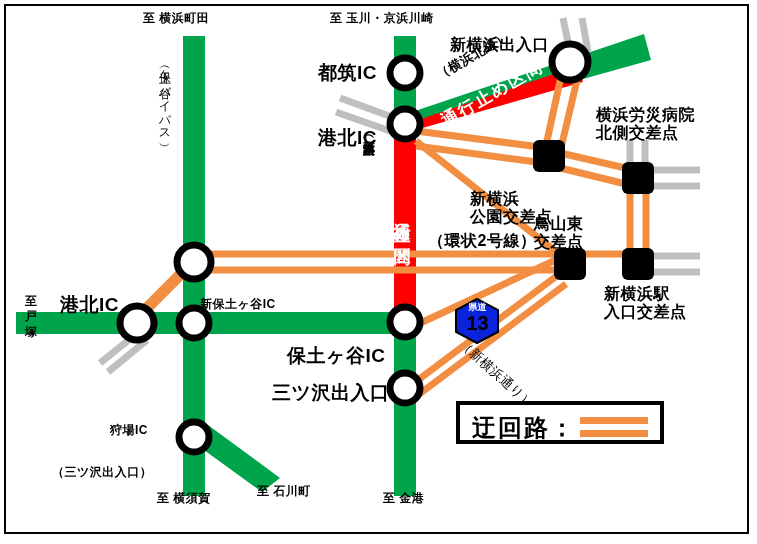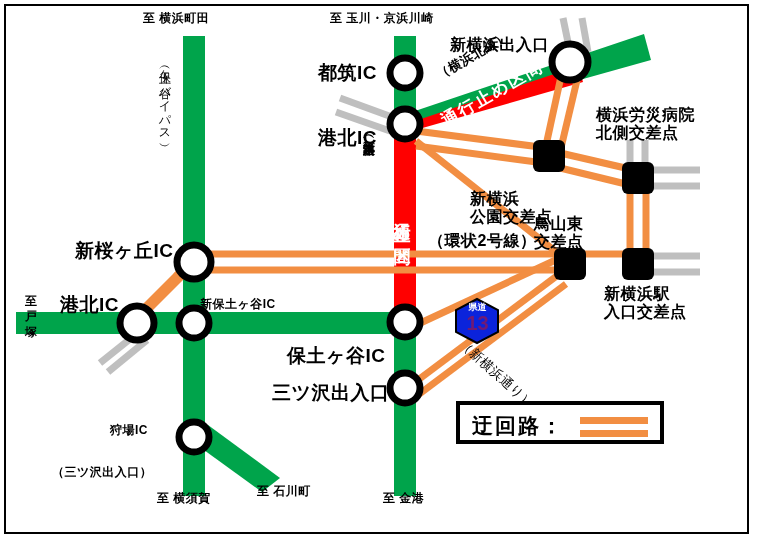--- a/index.html
+++ b/index.html
@@ -91,21 +91,21 @@
     left: 455px;
     top: 299px;
     width: 45px;
     height: 44px;
   }
   #route-shield .sh-num {
     position: absolute;
     left: 0; top: 14px;
     width: 45px;
     text-align: center;
-    color: #701a75;
+    color: #000000;
     font-size: 20px;
     font-weight: 700;
     line-height: 1;
   }
   #route-shield .sh-kind {
     position: absolute;
     left: 0; top: 4px;
     width: 45px;
     text-align: center;
     color: #ffffff;
@@ -120,21 +120,21 @@
     width: 208px;
     height: 43px;
     border: 4px solid #000000;
     background: #ffffff;
     box-sizing: border-box;
   }
   #legend-box .lg-text {
     position: absolute;
     left: 12px;
     top: 7px;
-    font-size: 21px;
+    font-size: 24px;
     font-weight: 700;
     letter-spacing: 2px;
     color: #000;
   }
   #legend-box .lg-bar {
     position: absolute;
     left: 120px;
     width: 68px;
     height: 7px;
     background: #F28E42;
@@ -257,21 +257,20 @@
   <div class="lbl lbl-sm vert" style="left:25px; top:286px; height:78px;">至
 戸
 塚</div>
   <div class="lbl lbl-sm" style="left:157px; top:492px;">至 横須賀</div>
   <div class="lbl lbl-sm" style="left:257px; top:485px;">至 石川町</div>
   <div class="lbl lbl-sm" style="left:383px; top:492px;">至 金港</div>
 
   <div class="lbl lbl-big" style="left:318px; top:62px;">都筑IC</div>
   <div class="lbl lbl-big" style="left:318px; top:127px;">港北IC</div>
   <div class="lbl lbl-med" style="left:450px; top:36px;">新横浜出入口</div>
-  <div class="lbl lbl-big" style="left:75px; top:240px;">新桜ヶ丘IC</div>
   <div class="lbl lbl-big" style="left:60px; top:294px;">港北IC</div>
   <div class="lbl lbl-sm" style="left:200px; top:298px;">新保土ヶ谷IC</div>
   <div class="lbl lbl-big" style="left:287px; top:345px;">保土ヶ谷IC</div>
   <div class="lbl lbl-big" style="left:272px; top:382px;">三ツ沢出入口</div>
   <div class="lbl lbl-sm" style="left:110px; top:424px;">狩場IC</div>
 
   <div class="lbl lbl-med" style="left:470px; top:160px; white-space:pre-line;margin-top:30px;">新横浜
 公園交差点</div>
   <div class="lbl lbl-med" style="left:596px; top:106px; white-space:pre-line;">横浜労災病院
 北側交差点</div>

